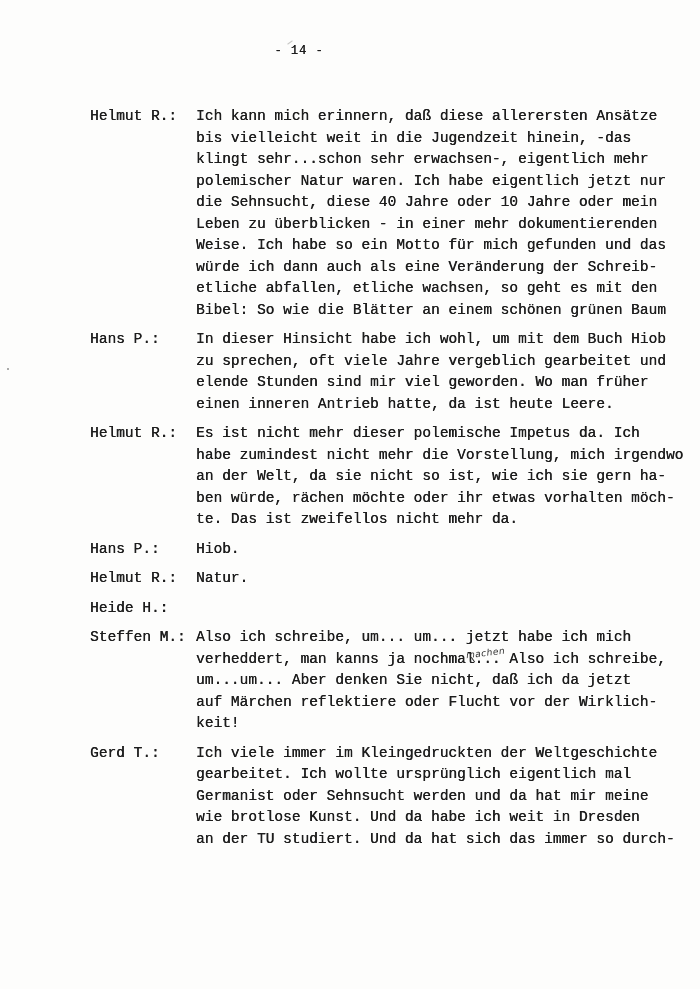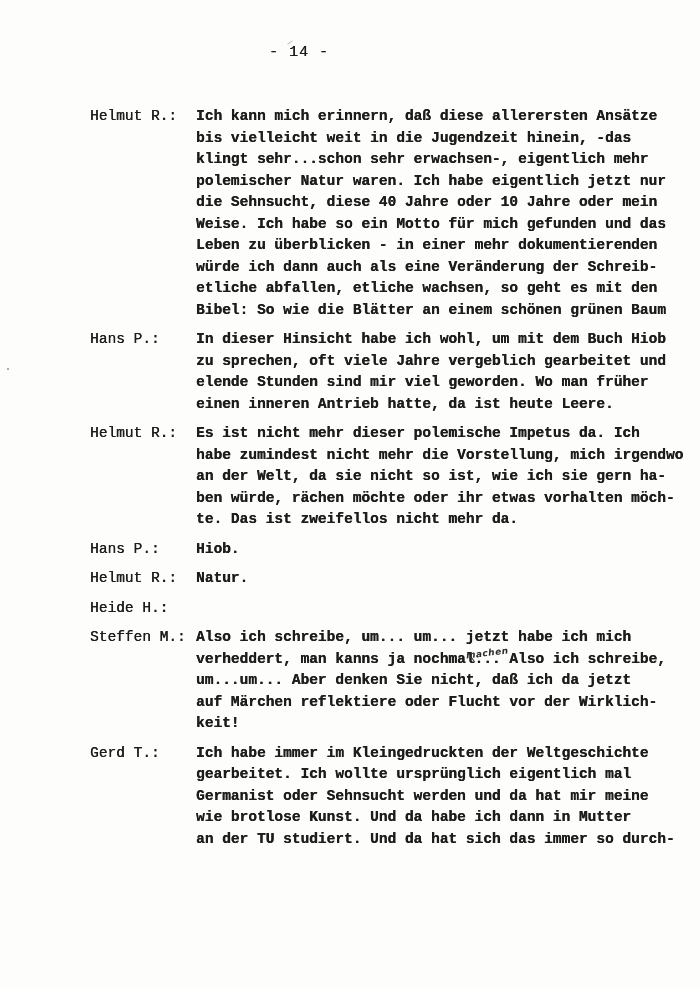--- a/index.html
+++ b/index.html
@@ -12,21 +12,21 @@
     position: relative;
     width: 700px; height: 989px;
     background: #fdfdfc;
     overflow: hidden;
     color: #1d1d1d;
   }
   .page-number {
     position: absolute;
     top: 44px; left: 251px; width: 96px;
     text-align: center;
-    font-size: 15px;
+    font-size: 12px;
     letter-spacing: 1px;
     white-space: pre;
     text-shadow: 0.3px 0 0 currentColor;
   }
   .transcript {
     position: absolute;
     top: 106px; left: 90px;
     font-size: 14.5px;
     line-height: 21.5px;
   }
@@ -40,21 +40,20 @@
     flex: 0 0 106px;
     white-space: pre;
     text-shadow: 0.3px 0 0 currentColor;
   }
   .lines { flex: 0 0 auto; }
   .line {
     white-space: pre;
     height: 21.5px;
     overflow: visible;
     text-shadow: 0.3px 0 0 currentColor;
-    font-weight: bold;
   }
   
   .handnote {
     position: relative;
     display: inline-block;
     width: 0; height: 0;
     overflow: visible;
     vertical-align: baseline;
   }
   .handnote .word {
@@ -103,22 +102,22 @@
 
   <div class="transcript">
       <div class="para">
         <div class="speaker">Helmut R.:</div>
         <div class="lines">
           <div class="line">Ich kann mich erinnern, daß diese allerersten Ansätze</div>
           <div class="line">bis vielleicht weit in die Jugendzeit hinein, -das</div>
           <div class="line">klingt sehr...schon sehr erwachsen-, eigentlich mehr</div>
           <div class="line">polemischer Natur waren. Ich habe eigentlich jetzt nur</div>
           <div class="line">die Sehnsucht, diese 40 Jahre oder 10 Jahre oder mein</div>
+          <div class="line">Leben zu überblicken - in einer mehr dokumentierenden</div>
           <div class="line">Weise. Ich habe so ein Motto für mich gefunden und das</div>
-          <div class="line">Leben zu überblicken - in einer mehr dokumentierenden</div>
           <div class="line">würde ich dann auch als eine Veränderung der Schreib-</div>
           <div class="line">etliche abfallen, etliche wachsen, so geht es mit den</div>
           <div class="line">Bibel: So wie die Blätter an einem schönen grünen Baum</div>
         </div>
       </div>
       <div class="para">
         <div class="speaker">Hans P.:</div>
         <div class="lines">
           <div class="line">In dieser Hinsicht habe ich wohl, um mit dem Buch Hiob</div>
           <div class="line">zu sprechen, oft viele Jahre vergeblich gearbeitet und</div>
@@ -157,21 +156,21 @@
           <div class="line">Also ich schreibe, um... um... jetzt habe ich mich</div>
           <div class="line">verheddert, man kanns ja nochmal<span class="handnote"><span class="word">machen</span><span class="tail"></span></span>... Also ich schreibe,</div>
           <div class="line">um...um... Aber denken Sie nicht, daß ich da jetzt</div>
           <div class="line">auf Märchen reflektiere oder Flucht vor der Wirklich-</div>
           <div class="line">keit!</div>
         </div>
       </div>
       <div class="para">
         <div class="speaker">Gerd T.:</div>
         <div class="lines">
-          <div class="line">Ich habe immer im Kleingedruckten der Weltgeschichte</div>
+          <div class="line">Ich viele immer im Kleingedruckten der Weltgeschichte</div>
           <div class="line">gearbeitet. Ich wollte ursprünglich eigentlich mal</div>
           <div class="line">Germanist oder Sehnsucht werden und da hat mir meine</div>
-          <div class="line">wie brotlose Kunst. Und da habe ich dann in Mutter</div>
+          <div class="line">wie brotlose Kunst. Und da habe ich weit in Dresden</div>
           <div class="line">an der TU studiert. Und da hat sich das immer so durch-</div>
         </div>
       </div>
     </div>
 </div>
 
 </body></html>

